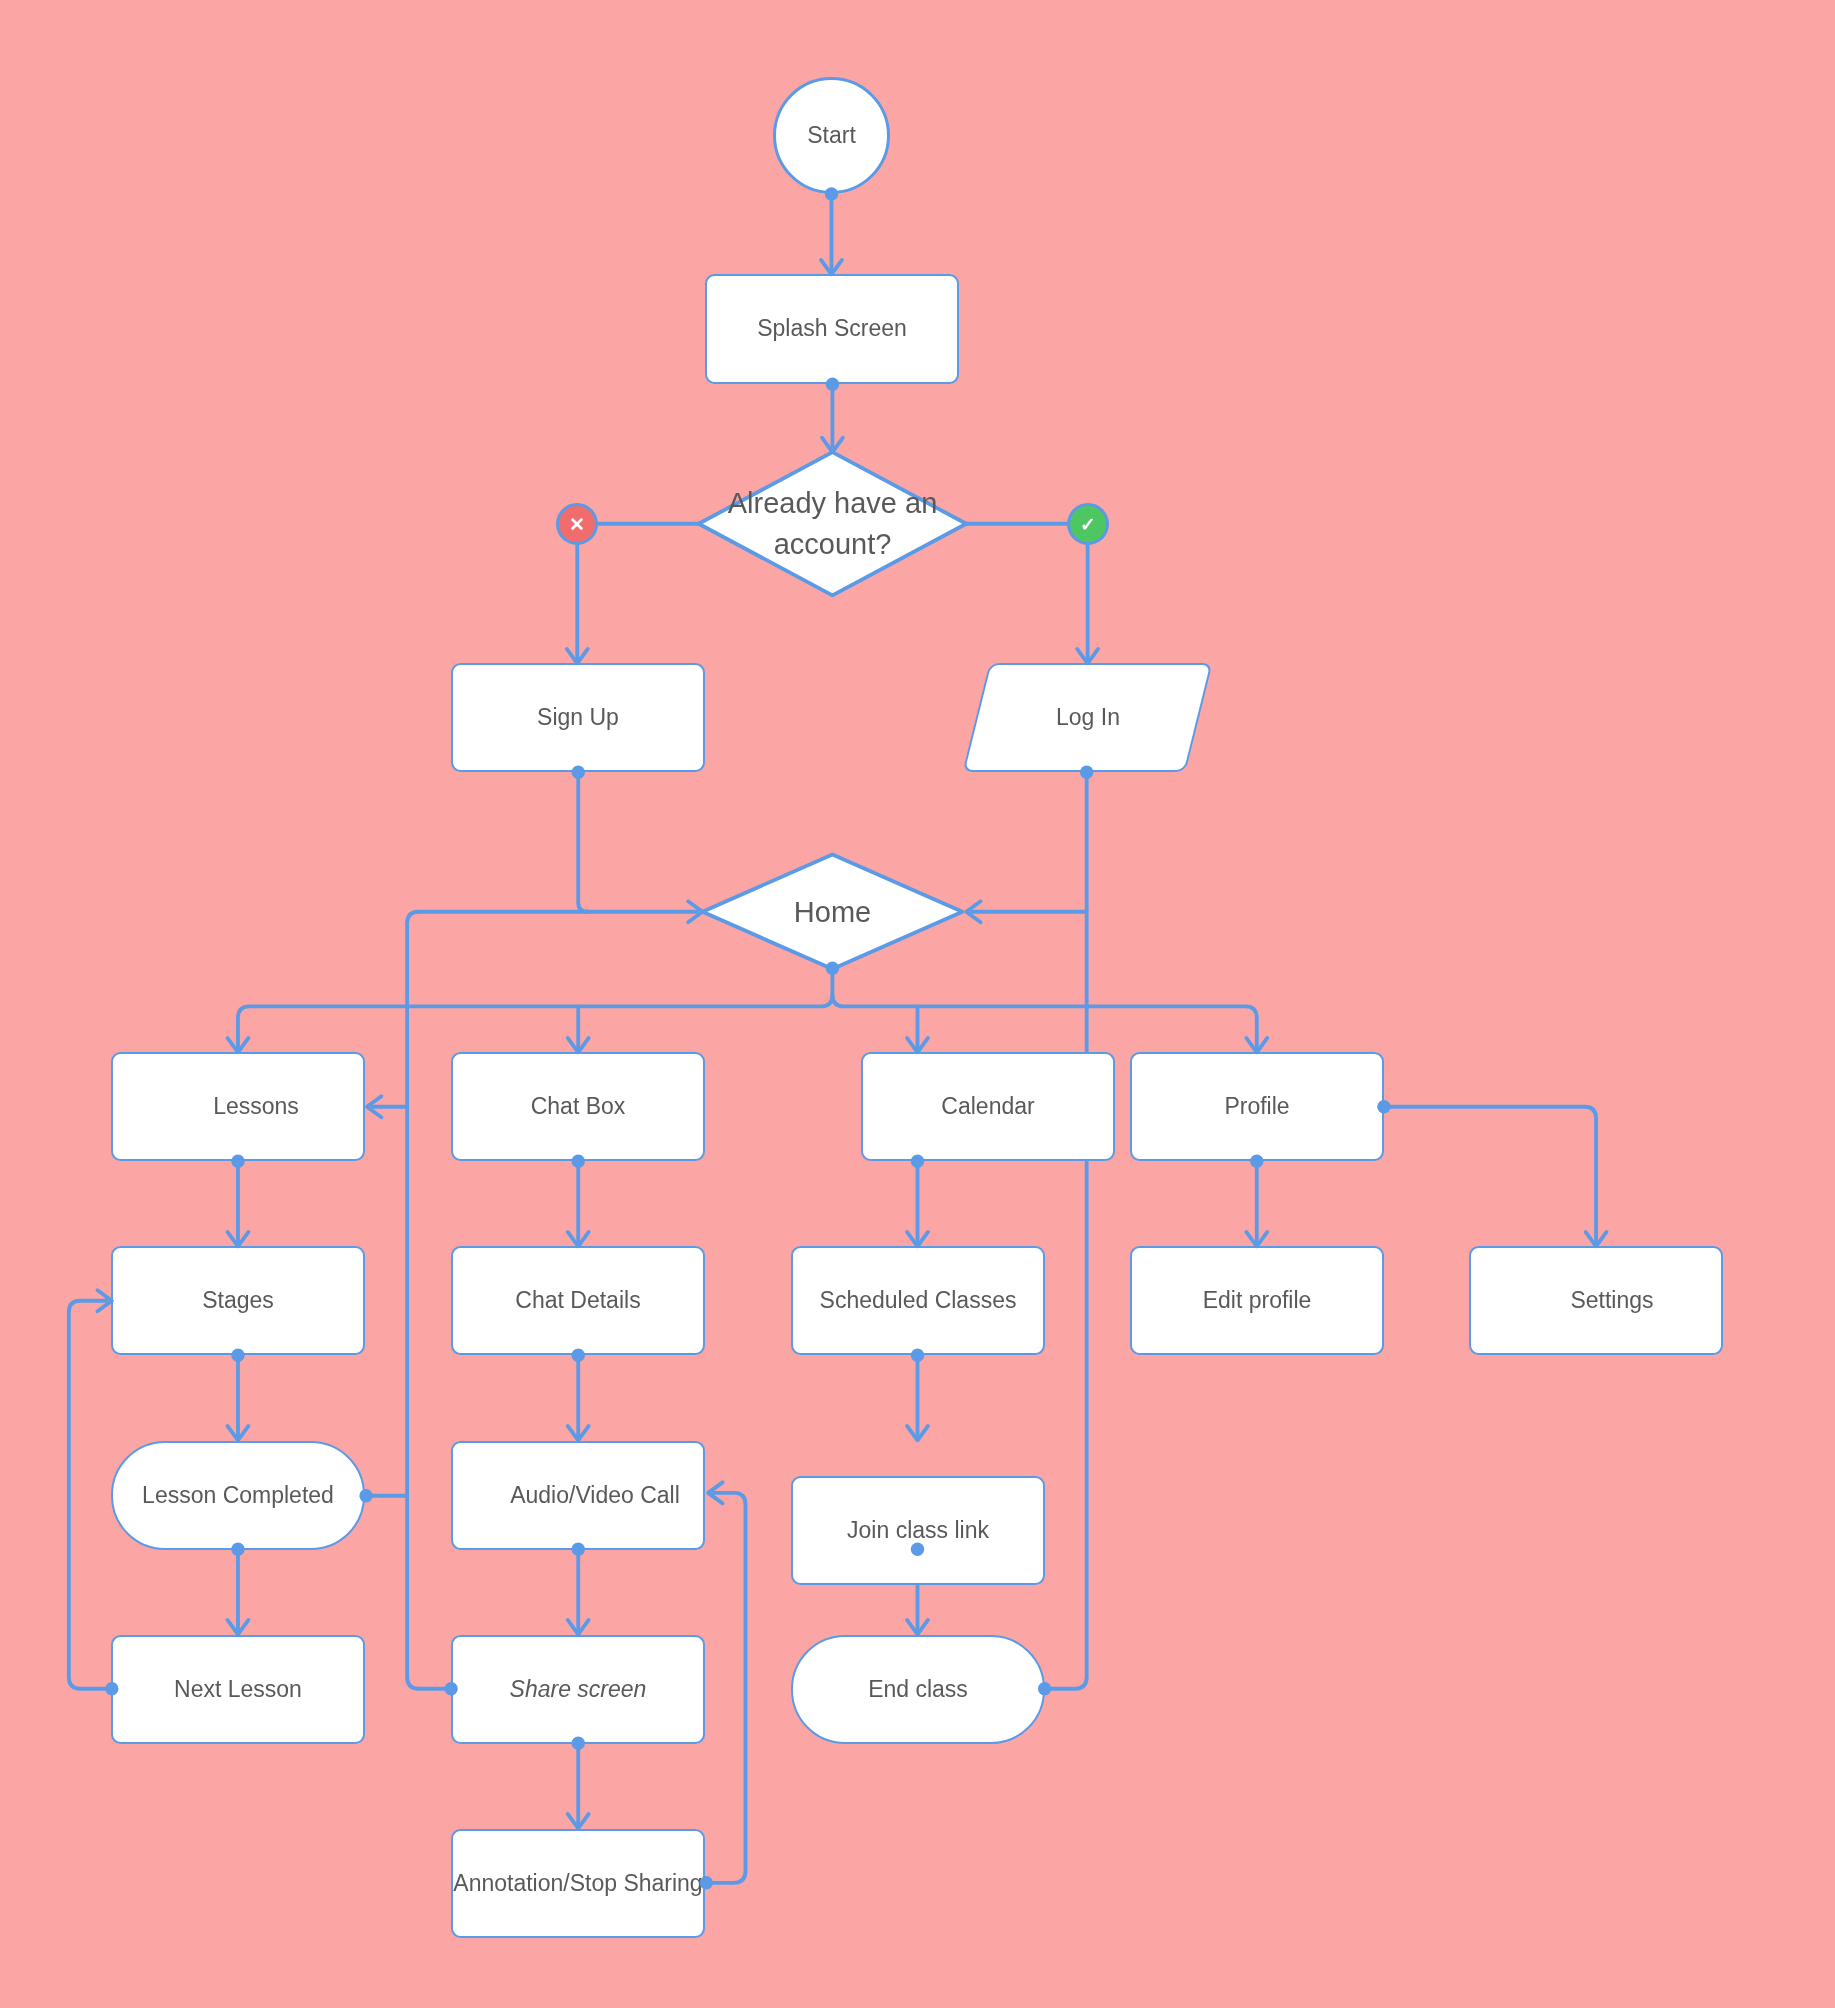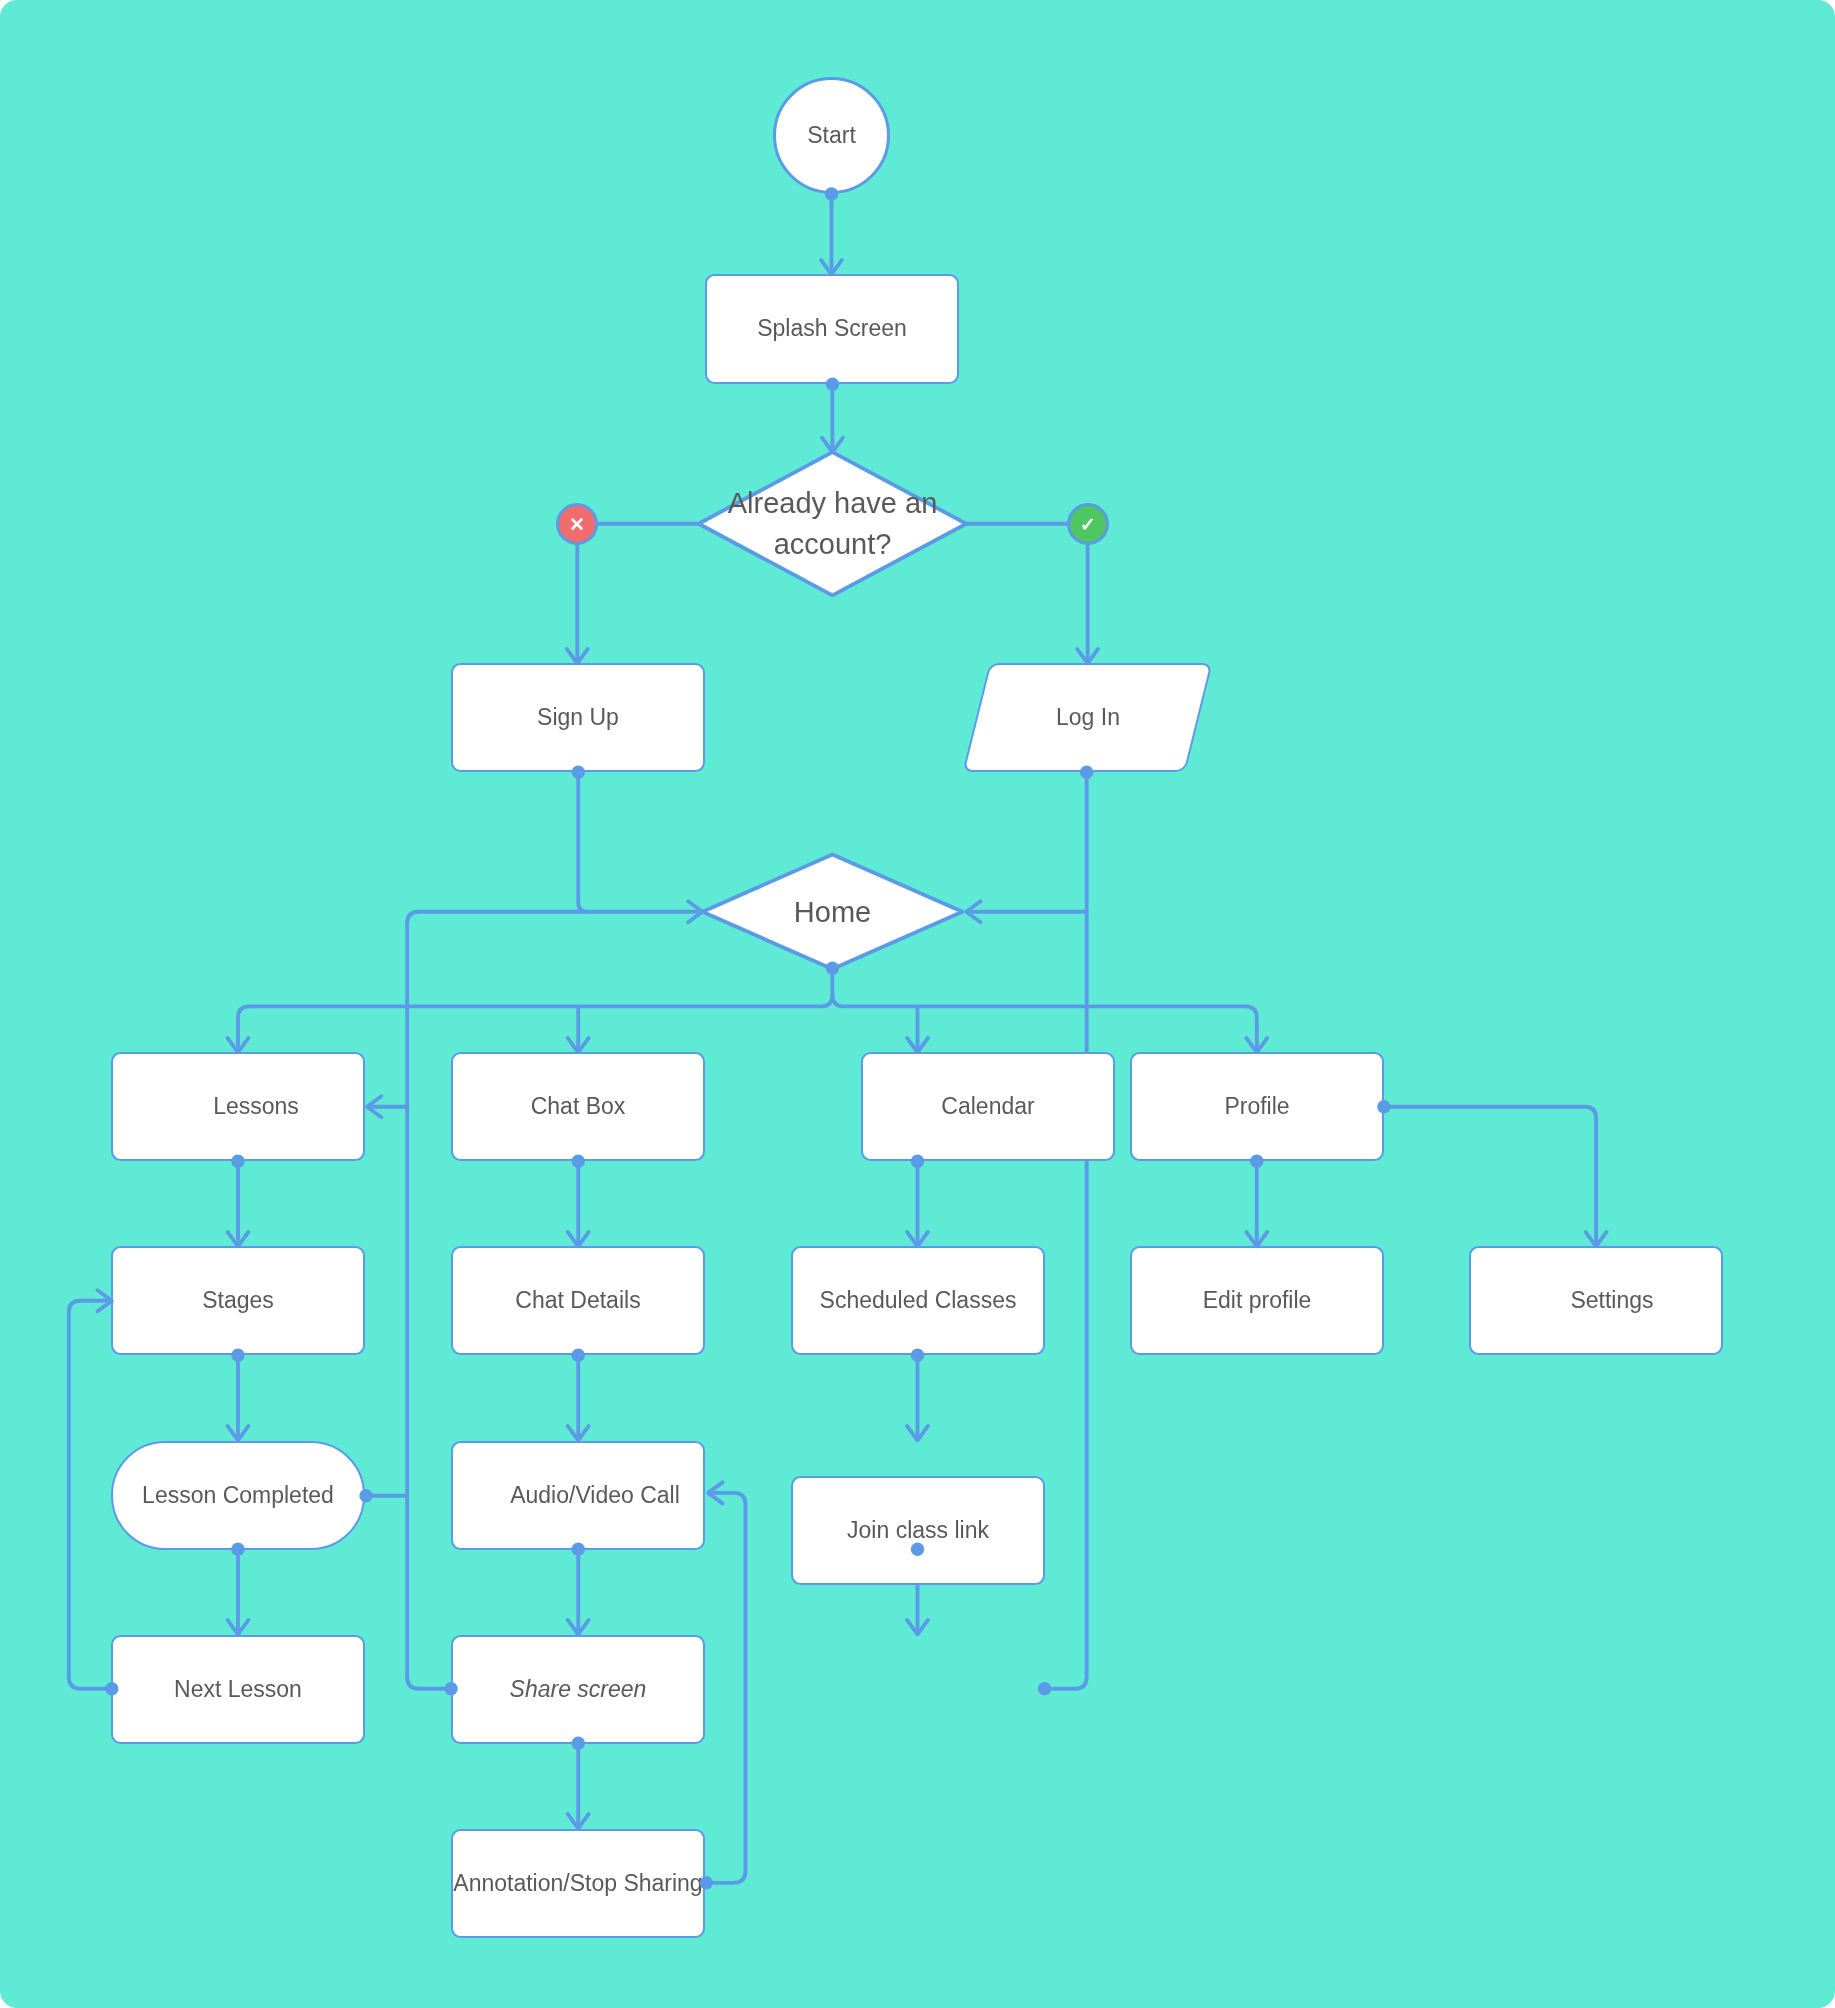--- a/index.html
+++ b/index.html
@@ -4,24 +4,23 @@
 <style>
   :root{
     --line:#5b9ae6;
     --text:#595959;
   }
   html,body{margin:0;padding:0;background:#ffffff;}
   .canvas{
     position:relative;
     width:1835px;
     height:2008px;
-    background:#5eead4;
+    background:#fca5a5;
     font-family:"Liberation Sans", sans-serif;
     overflow:hidden;
-    border-radius:17px;
   }
   svg.layer{position:absolute;left:0;top:0;}
   svg.decor{pointer-events:none;}
   .wire{stroke:var(--line);stroke-width:4;fill:none;stroke-linecap:round;stroke-linejoin:round;}
   .shape{fill:#ffffff;stroke:var(--line);stroke-width:4;stroke-linejoin:round;}
   .chev{stroke:var(--line);stroke-width:4;fill:none;stroke-linecap:round;stroke-linejoin:round;}
   .dot{fill:var(--line);}
   .node{
     position:absolute;box-sizing:border-box;
     width:254px;height:109px;
@@ -159,20 +158,23 @@
   </div>
   <div class="node" style="left:791px;top:1441px;margin-top:35px;">
     <span>Join class link</span>
   </div>
 
   <div class="node" style="left:111px;top:1635px;">
     <span>Next Lesson</span>
   </div>
   <div class="node" style="left:451px;top:1635px;font-style:italic;">
     <span>Share screen</span>
+  </div>
+  <div class="node stadium" style="left:791px;top:1635px;">
+    <span>End class</span>
   </div>
 
   <div class="node" style="left:451px;top:1829px;">
     <span>Annotation/Stop Sharing</span>
   </div>
 
   <div class="badge badge-no" style="left:556px;top:503px;">
     <span>✕</span>
   </div>
   <div class="badge badge-yes" style="left:1067px;top:503px;">

